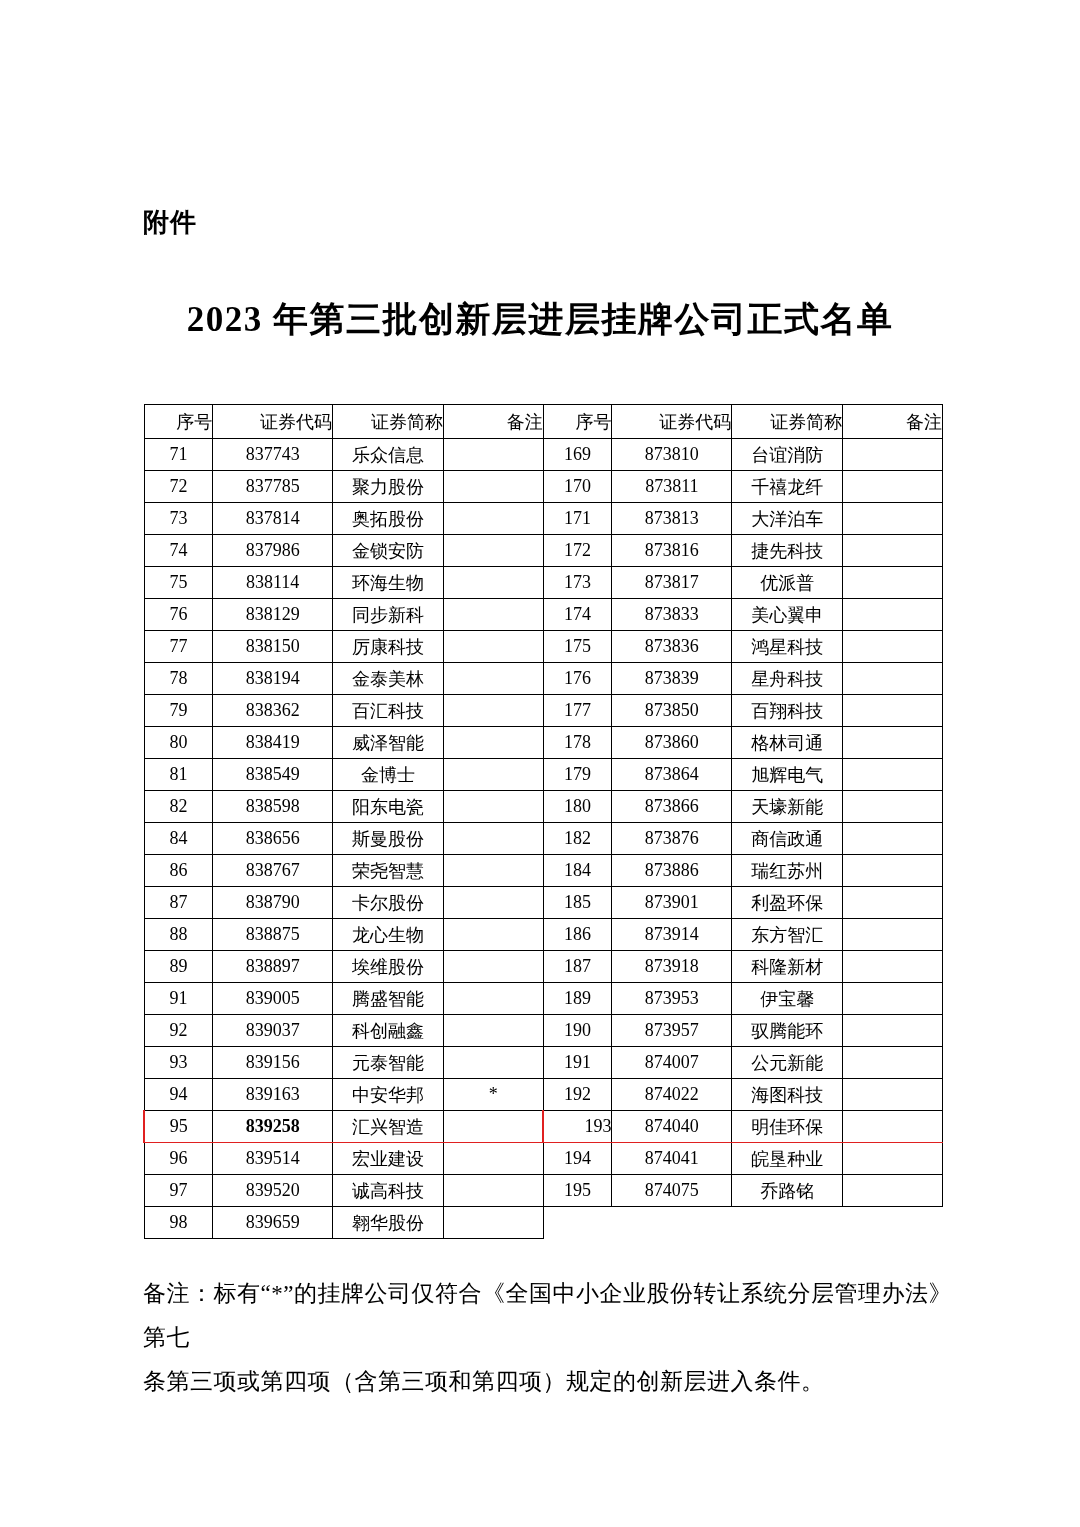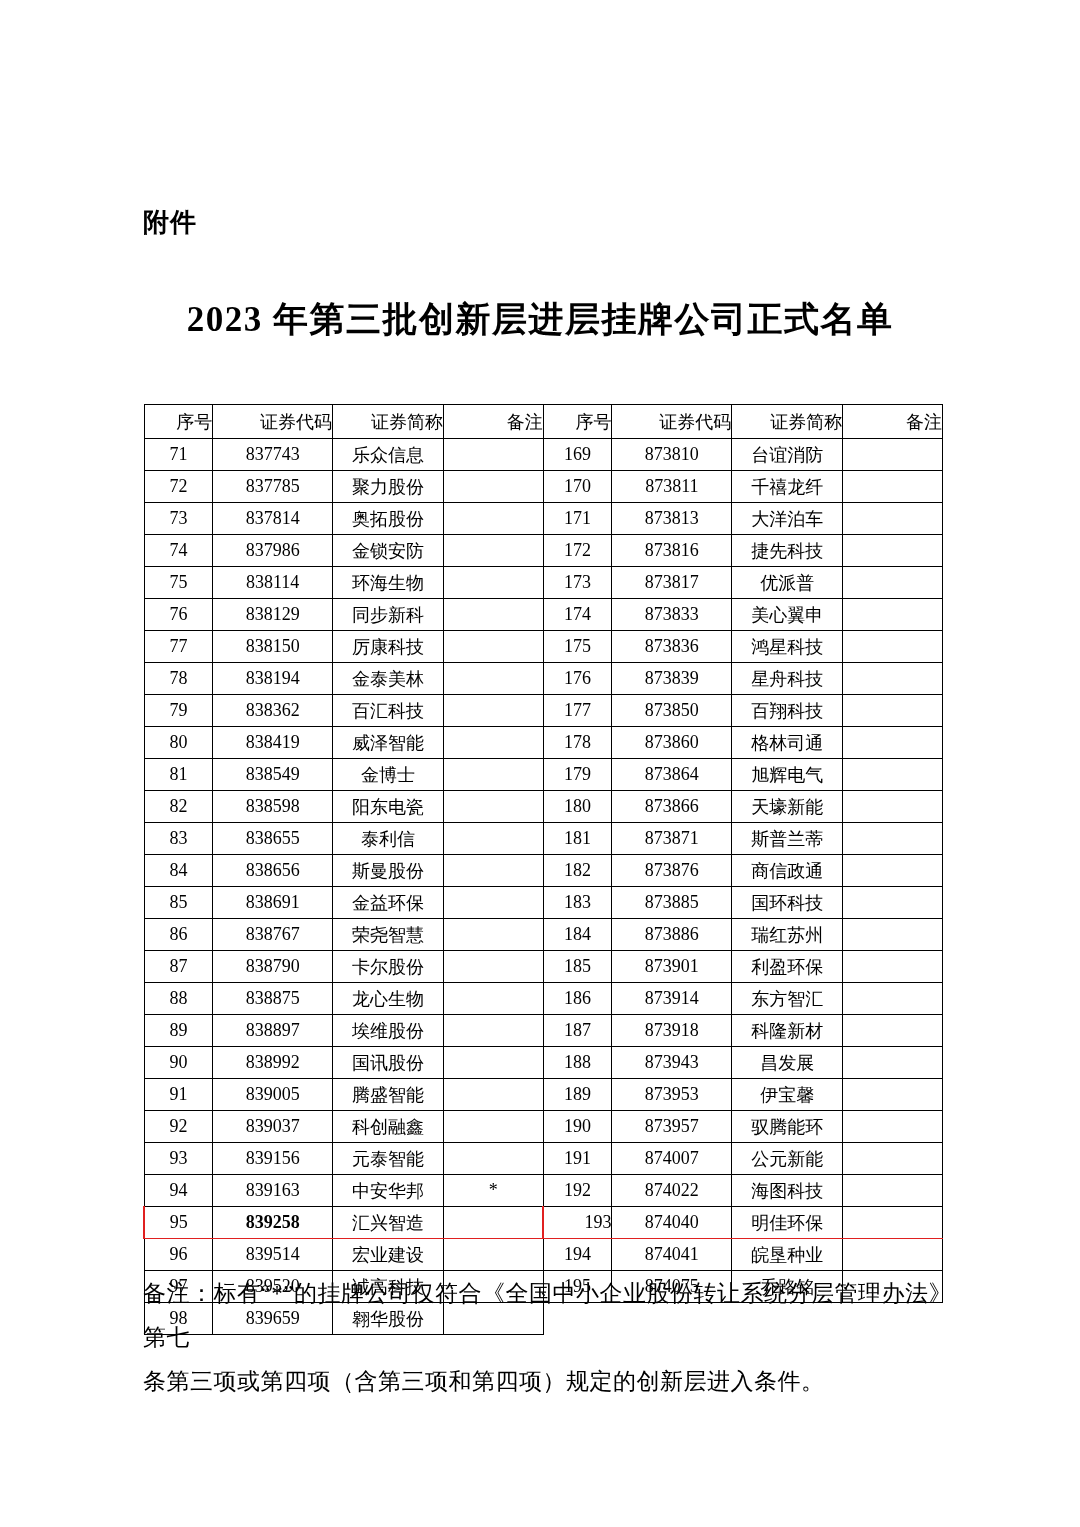--- a/index.html
+++ b/index.html
@@ -236,50 +236,30 @@
             <td>82</td>
             <td>838598</td>
             <td>阳东电瓷</td>
             <td></td>
             <td>180</td>
             <td>873866</td>
             <td>天壕新能</td>
             <td></td>
           </tr>
           <tr>
-            <td>83</td>
-            <td>838655</td>
-            <td>泰利信</td>
-            <td></td>
-            <td>181</td>
-            <td>873871</td>
-            <td>斯普兰蒂</td>
-            <td></td>
-          </tr>
-          <tr>
             <td>84</td>
             <td>838656</td>
             <td>斯曼股份</td>
             <td></td>
             <td>182</td>
             <td>873876</td>
             <td>商信政通</td>
             <td></td>
           </tr>
           <tr>
-            <td>85</td>
-            <td>838691</td>
-            <td>金益环保</td>
-            <td></td>
-            <td>183</td>
-            <td>873885</td>
-            <td>国环科技</td>
-            <td></td>
-          </tr>
-          <tr>
             <td>86</td>
             <td>838767</td>
             <td>荣尧智慧</td>
             <td></td>
             <td>184</td>
             <td>873886</td>
             <td>瑞红苏州</td>
             <td></td>
           </tr>
           <tr>
@@ -303,30 +283,20 @@
             <td></td>
           </tr>
           <tr>
             <td>89</td>
             <td>838897</td>
             <td>埃维股份</td>
             <td></td>
             <td>187</td>
             <td>873918</td>
             <td>科隆新材</td>
-            <td></td>
-          </tr>
-          <tr>
-            <td>90</td>
-            <td>838992</td>
-            <td>国讯股份</td>
-            <td></td>
-            <td>188</td>
-            <td>873943</td>
-            <td>昌发展</td>
             <td></td>
           </tr>
           <tr>
             <td>91</td>
             <td>839005</td>
             <td>腾盛智能</td>
             <td></td>
             <td>189</td>
             <td>873953</td>
             <td>伊宝馨</td>

